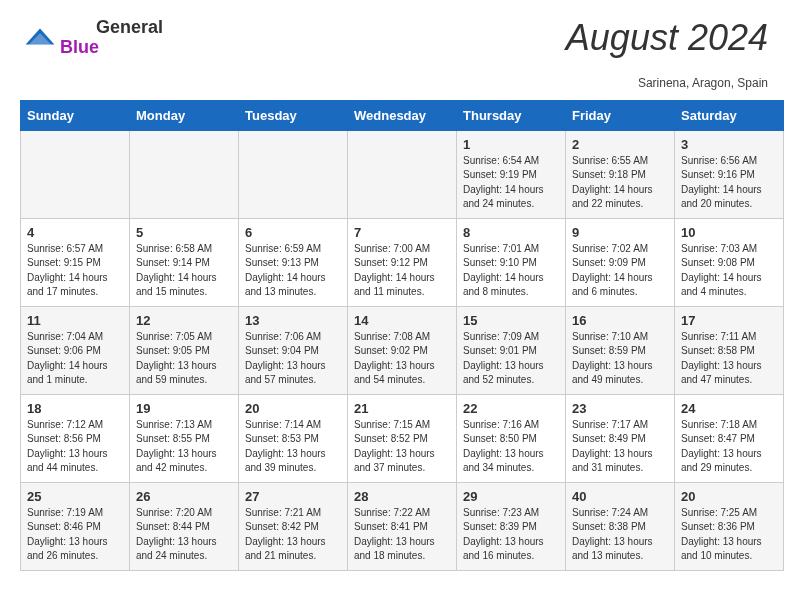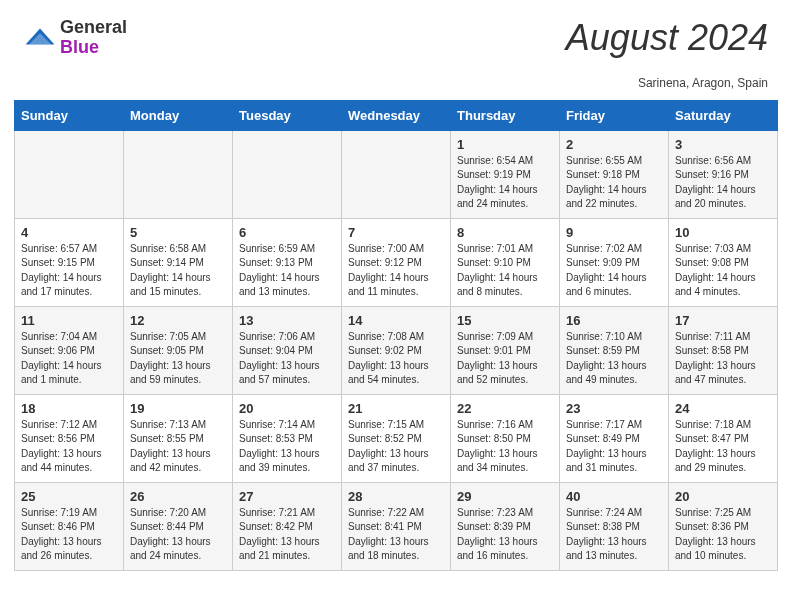--- a/index.html
+++ b/index.html
@@ -18,21 +18,21 @@
     .logo {
       display: flex;
       align-items: center;
       gap: 4px;
     }
     .logo-text {
       font-size: 18px;
       font-weight: bold;
       line-height: 1.1;
     }
-    .logo-text .general { color: #333; }
+    .logo-text .general { color: #333; margin-left: 36px; }
     .logo-text .blue { color: #a21caf; }
     .logo-icon {
       width: 32px;
       height: 32px;
     }
     .title-block {
       text-align: right;
     }
     .month-year {
       font-size: 36px;
@@ -45,20 +45,21 @@
       font-size: 12px;
       color: #404040;
       margin-top: 18px;
     }
     .calendar-container {
       padding: 0 14px 14px 14px;
     }
     table {
       width: 100%;
       border-collapse: collapse;
+      margin-left: 6px;
     }
     thead tr th {
       background-color: #1a6abf;
       color: #fff;
       font-size: 13px;
       font-weight: bold;
       padding: 7px 6px;
       text-align: left;
       border: 1px solid #1a6abf;
     }

